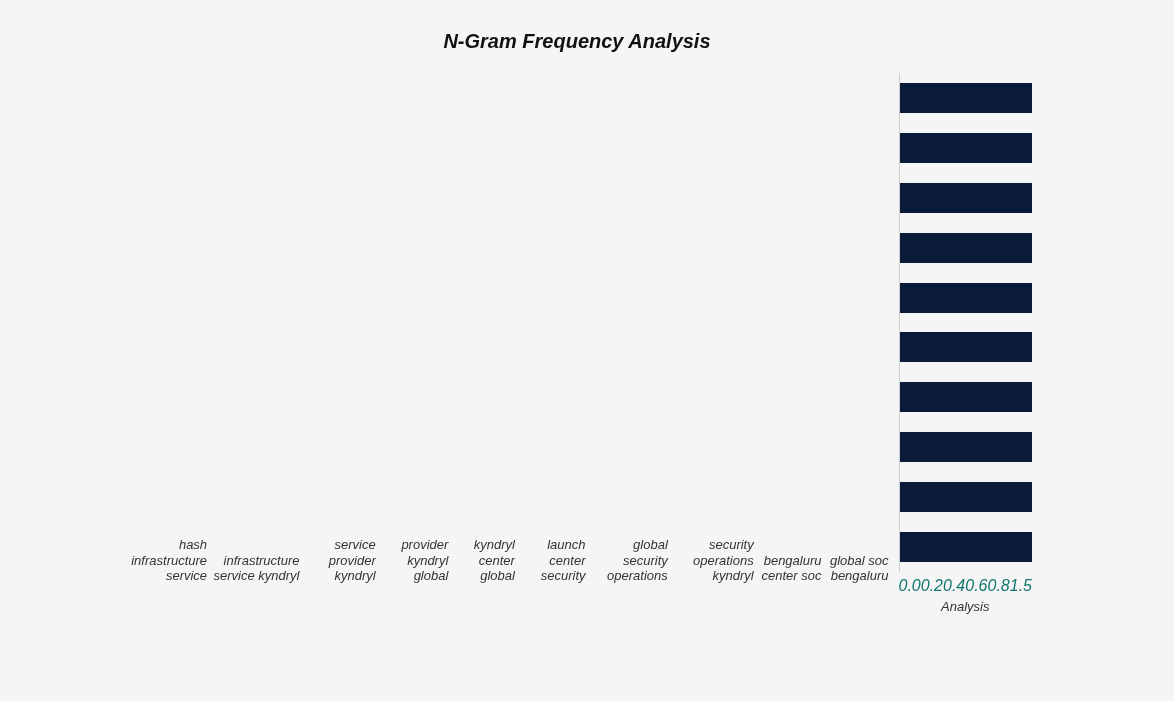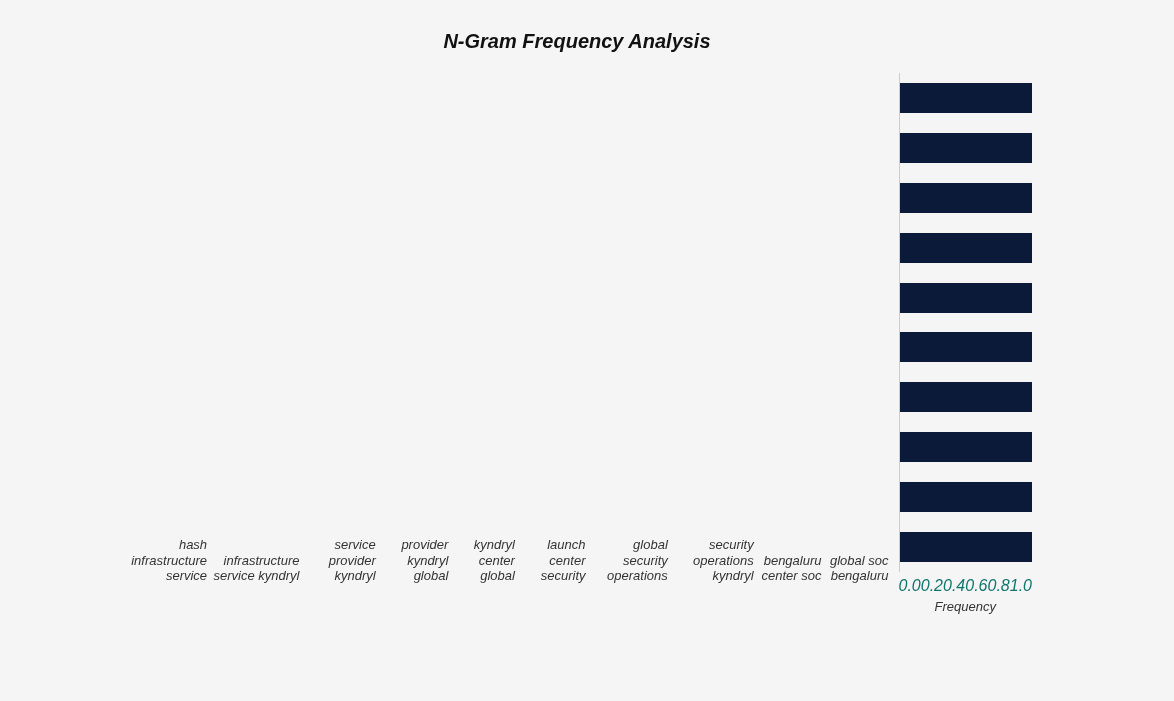--- a/index.html
+++ b/index.html
@@ -162,19 +162,19 @@
             <div class="bar" style="width: 100%; background: rgb(12, 26, 58);"></div>
           </div>
         </div>
       <div class="x-axis">
         <div class="x-ticks" id="x-ticks">
             <div class="x-tick">0.0</div>
             <div class="x-tick">0.2</div>
             <div class="x-tick">0.4</div>
             <div class="x-tick">0.6</div>
             <div class="x-tick">0.8</div>
-            <div class="x-tick">1.0</div>
+            <div class="x-tick">1.5</div>
           </div>
-        <div class="x-axis-label">Frequency</div>
+        <div class="x-axis-label">Analysis</div>
       </div>
     </div>
   </div>
 </div>
 
 </body></html>

